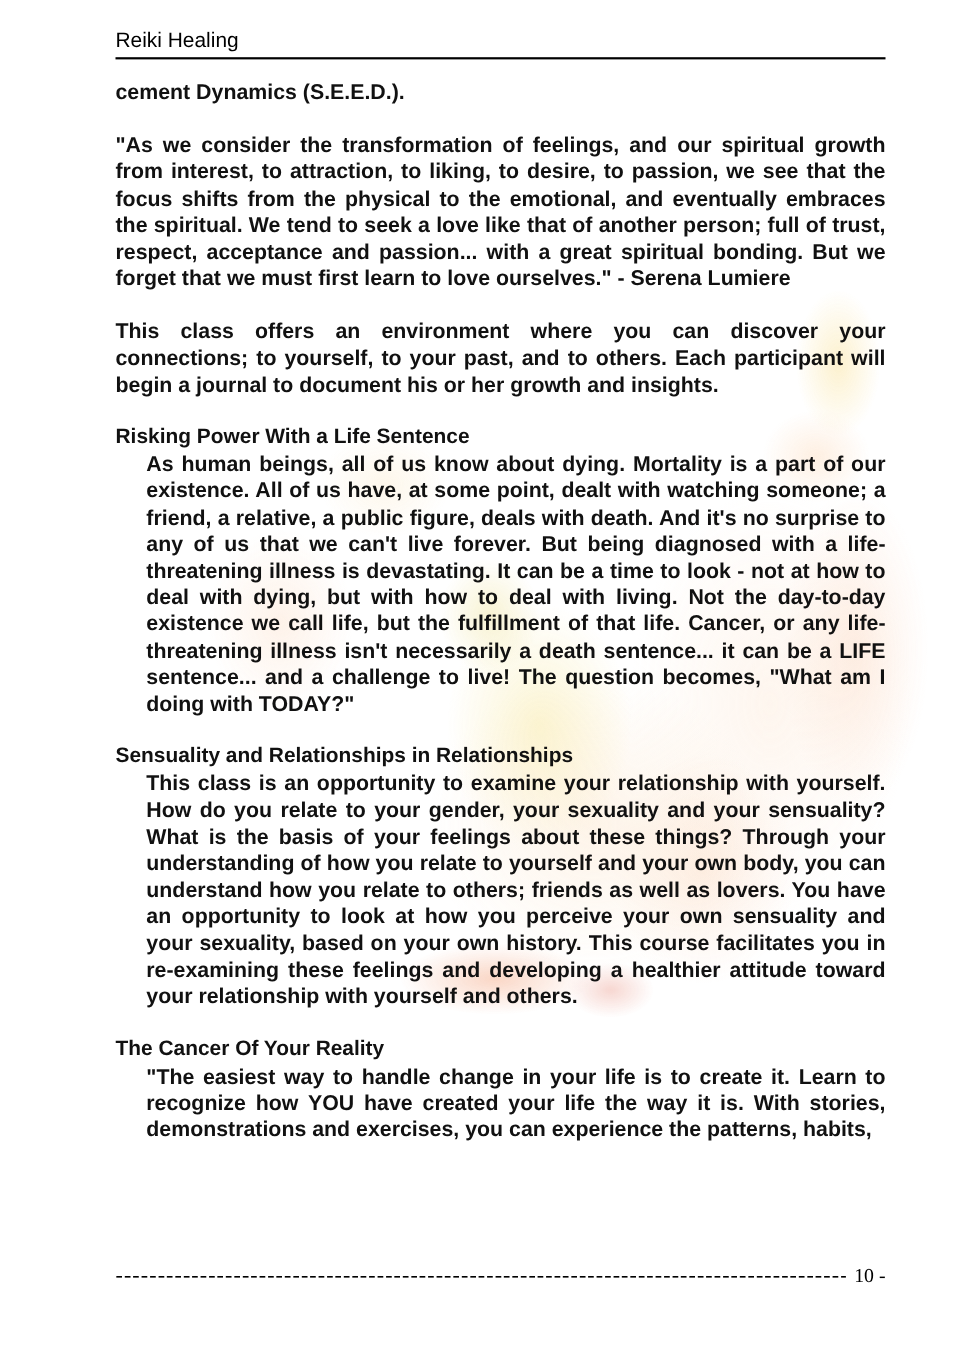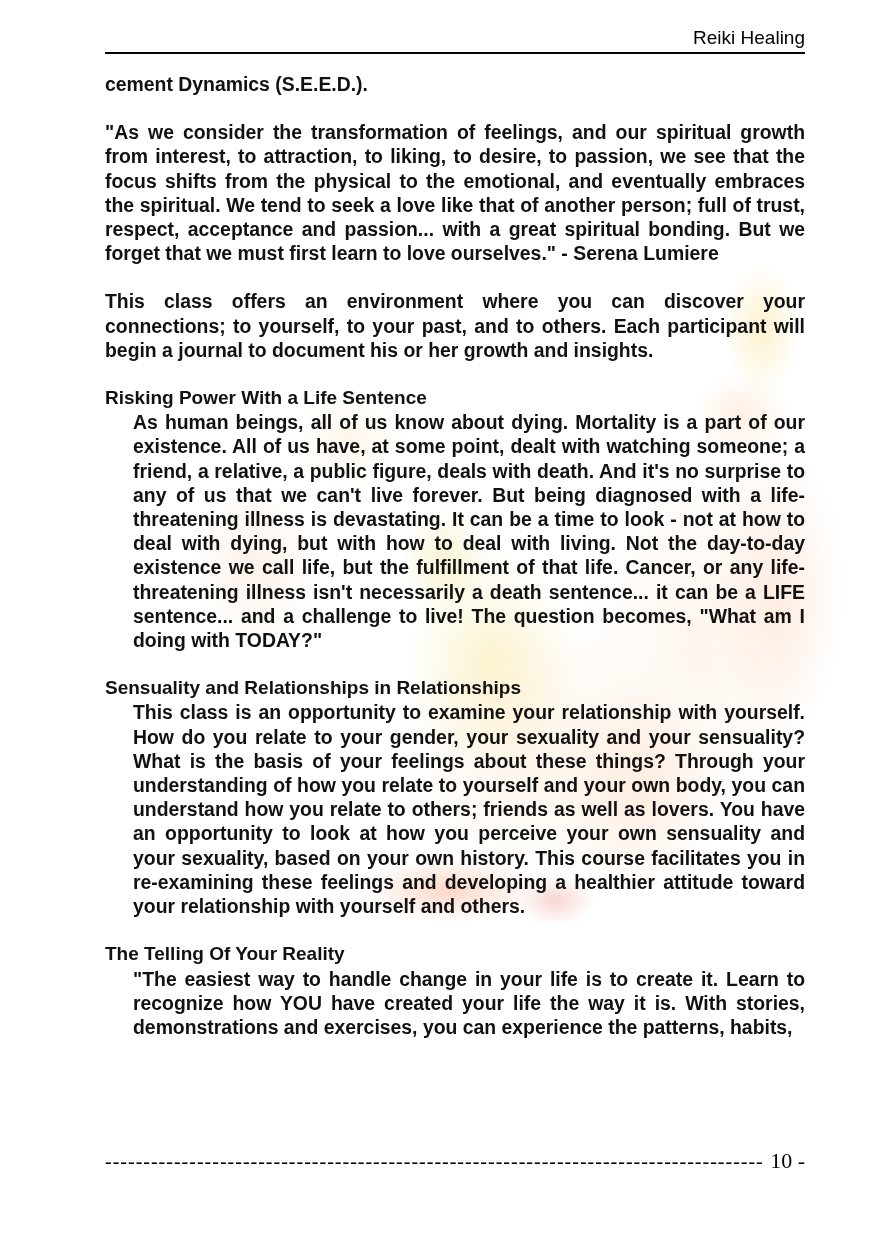--- a/index.html
+++ b/index.html
@@ -37,21 +37,21 @@
       radial-gradient(ellipse 55px 35px  at 555px 900px, rgba(228,120,100,0.35), rgba(228,120,100,0) 72%),
       radial-gradient(ellipse 170px 260px at 700px 640px, rgba(253,233,215,0.50), rgba(253,233,215,0) 75%);
   }
   .header {
     position: absolute;
     left: 105px;
     top: 26px;
     width: 700px;
   }
   .header-title {
-    text-align: right;
+    text-align: left;
     font-size: 19px;
     line-height: 24px;
     color: #000000;
   }
   .header-rule {
     margin-top: 2px;
     height: 0;
     border-top: 2px solid #000000;
   }
   .body-col {
@@ -88,21 +88,21 @@
     white-space: nowrap;
   }
   .footer .dashes {
     flex: 1 1 auto;
     overflow: hidden;
     font-size: 20px;
     letter-spacing: 1px;
   }
   .footer .pagenum {
     flex: 0 0 auto;
-    font-size: 22px;
+    font-size: 18px;
     padding-left: 8px;
   }
 </style>
 </head>
 <body>
 
 <div class="page">
 
   <div class="watermark"></div>
 
@@ -113,21 +113,21 @@
 
   <main class="body-col">
 
   <p class="block paragraph">cement Dynamics (S.E.E.D.).</p>
       <p class="block paragraph">"As we consider the transformation of feelings, and our spiritual growth from interest, to attraction, to liking, to desire, to passion, we see that the focus shifts from the physical to the emotional, and eventually embraces the spiritual. We tend to seek a love like that of another person; full of trust, respect, acceptance and passion... with a great spiritual bonding. But we forget that we must first learn to love ourselves." - Serena Lumiere</p>
       <p class="block paragraph">This class offers an environment where you can discover your connections; to yourself, to your past, and to others. Each participant will begin a journal to document his or her growth and insights.</p>
       <h2 class="block heading">Risking Power With a Life Sentence</h2>
       <p class="block paragraph">As human beings, all of us know about dying. Mortality is a part of our existence. All of us have, at some point, dealt with watching someone; a friend, a relative, a public figure, deals with death. And it's no surprise to any of us that we can't live forever. But being diagnosed with a life-threatening illness is devastating. It can be a time to look - not at how to deal with dying, but with how to deal with living. Not the day-to-day existence we call life, but the fulfillment of that life. Cancer, or any life-threatening illness isn't necessarily a death sentence... it can be a LIFE sentence... and a challenge to live! The question becomes, "What am I doing with TODAY?"</p>
       <h2 class="block heading">Sensuality and Relationships in Relationships</h2>
       <p class="block paragraph">This class is an opportunity to examine your relationship with yourself. How do you relate to your gender, your sexuality and your sensuality? What is the basis of your feelings about these things? Through your understanding of how you relate to yourself and your own body, you can understand how you relate to others; friends as well as lovers. You have an opportunity to look at how you perceive your own sensuality and your sexuality, based on your own history. This course facilitates you in re-examining these feelings and developing a healthier attitude toward your relationship with yourself and others.</p>
-      <h2 class="block heading">The Telling Of Your Reality</h2>
+      <h2 class="block heading">The Cancer Of Your Reality</h2>
       <p class="block paragraph">"The easiest way to handle change in your life is to create it. Learn to recognize how YOU have created your life the way it is. With stories, demonstrations and exercises, you can experience the patterns, habits,</p>
     </main>
 
   <footer class="footer">
     <span class="dashes">----------------------------------------------------------------------------------------------------</span>
     <span class="pagenum">10 -</span>
   </footer>
 
 </div>
 

